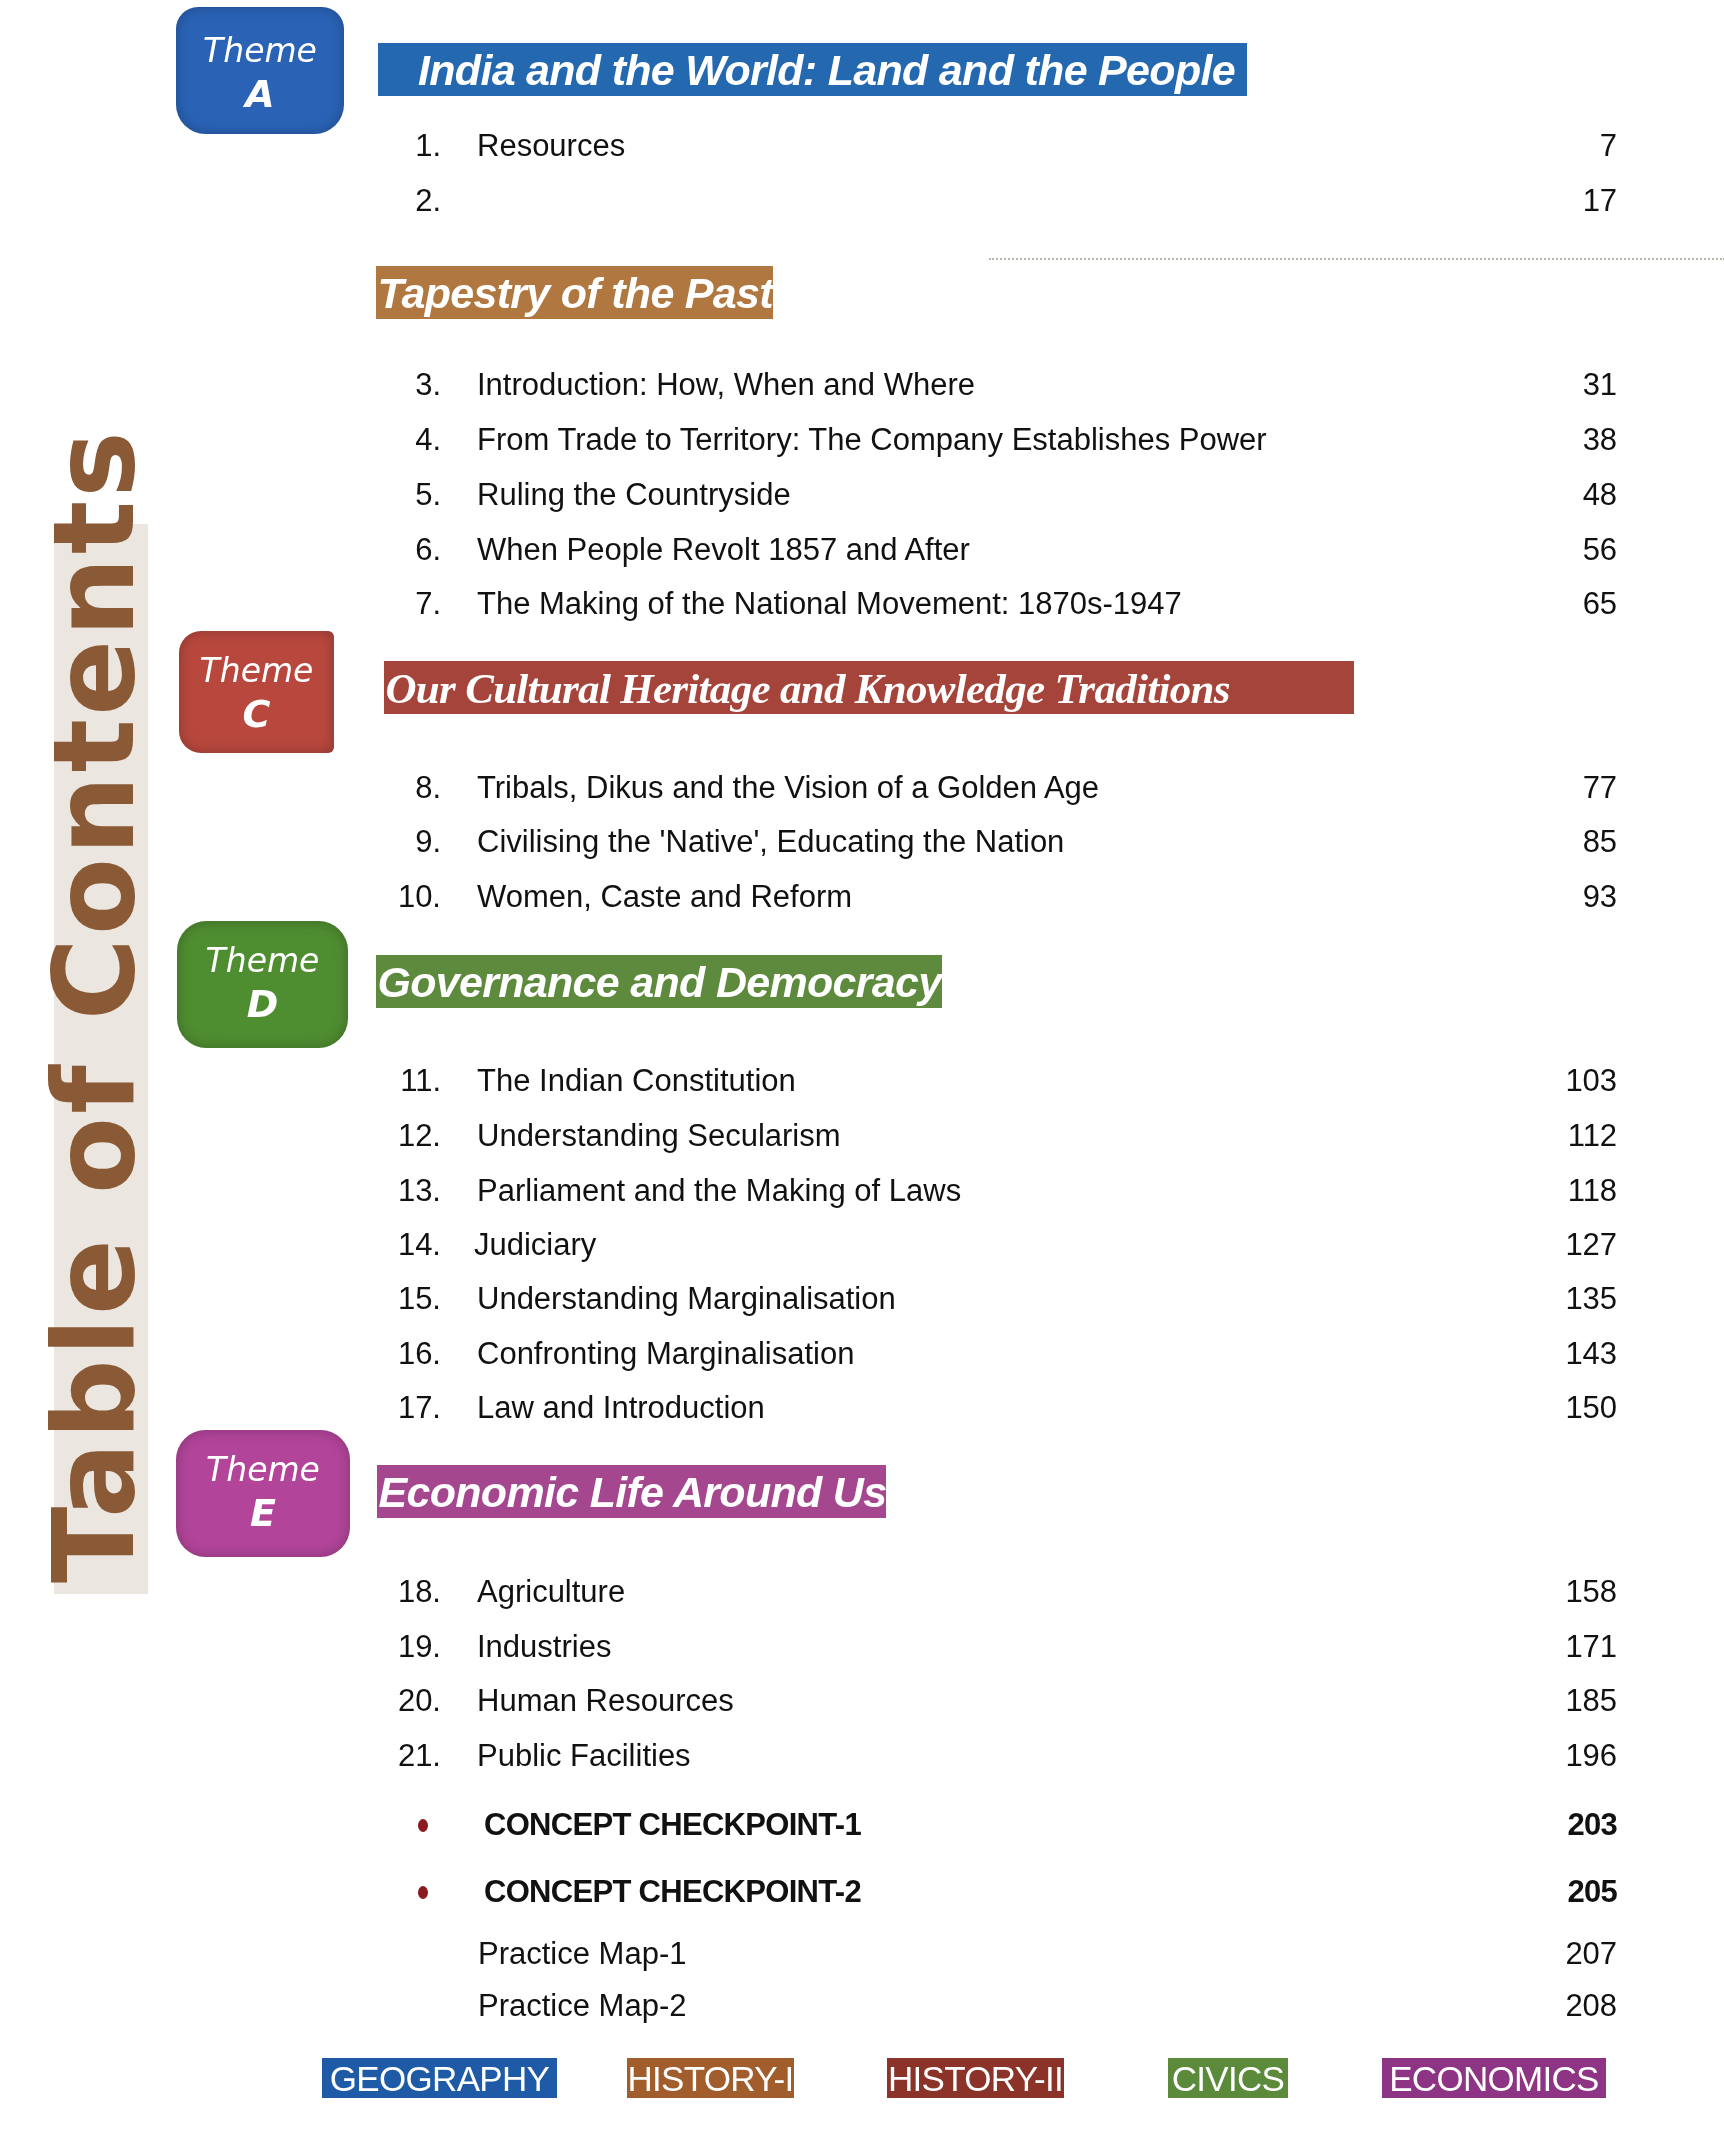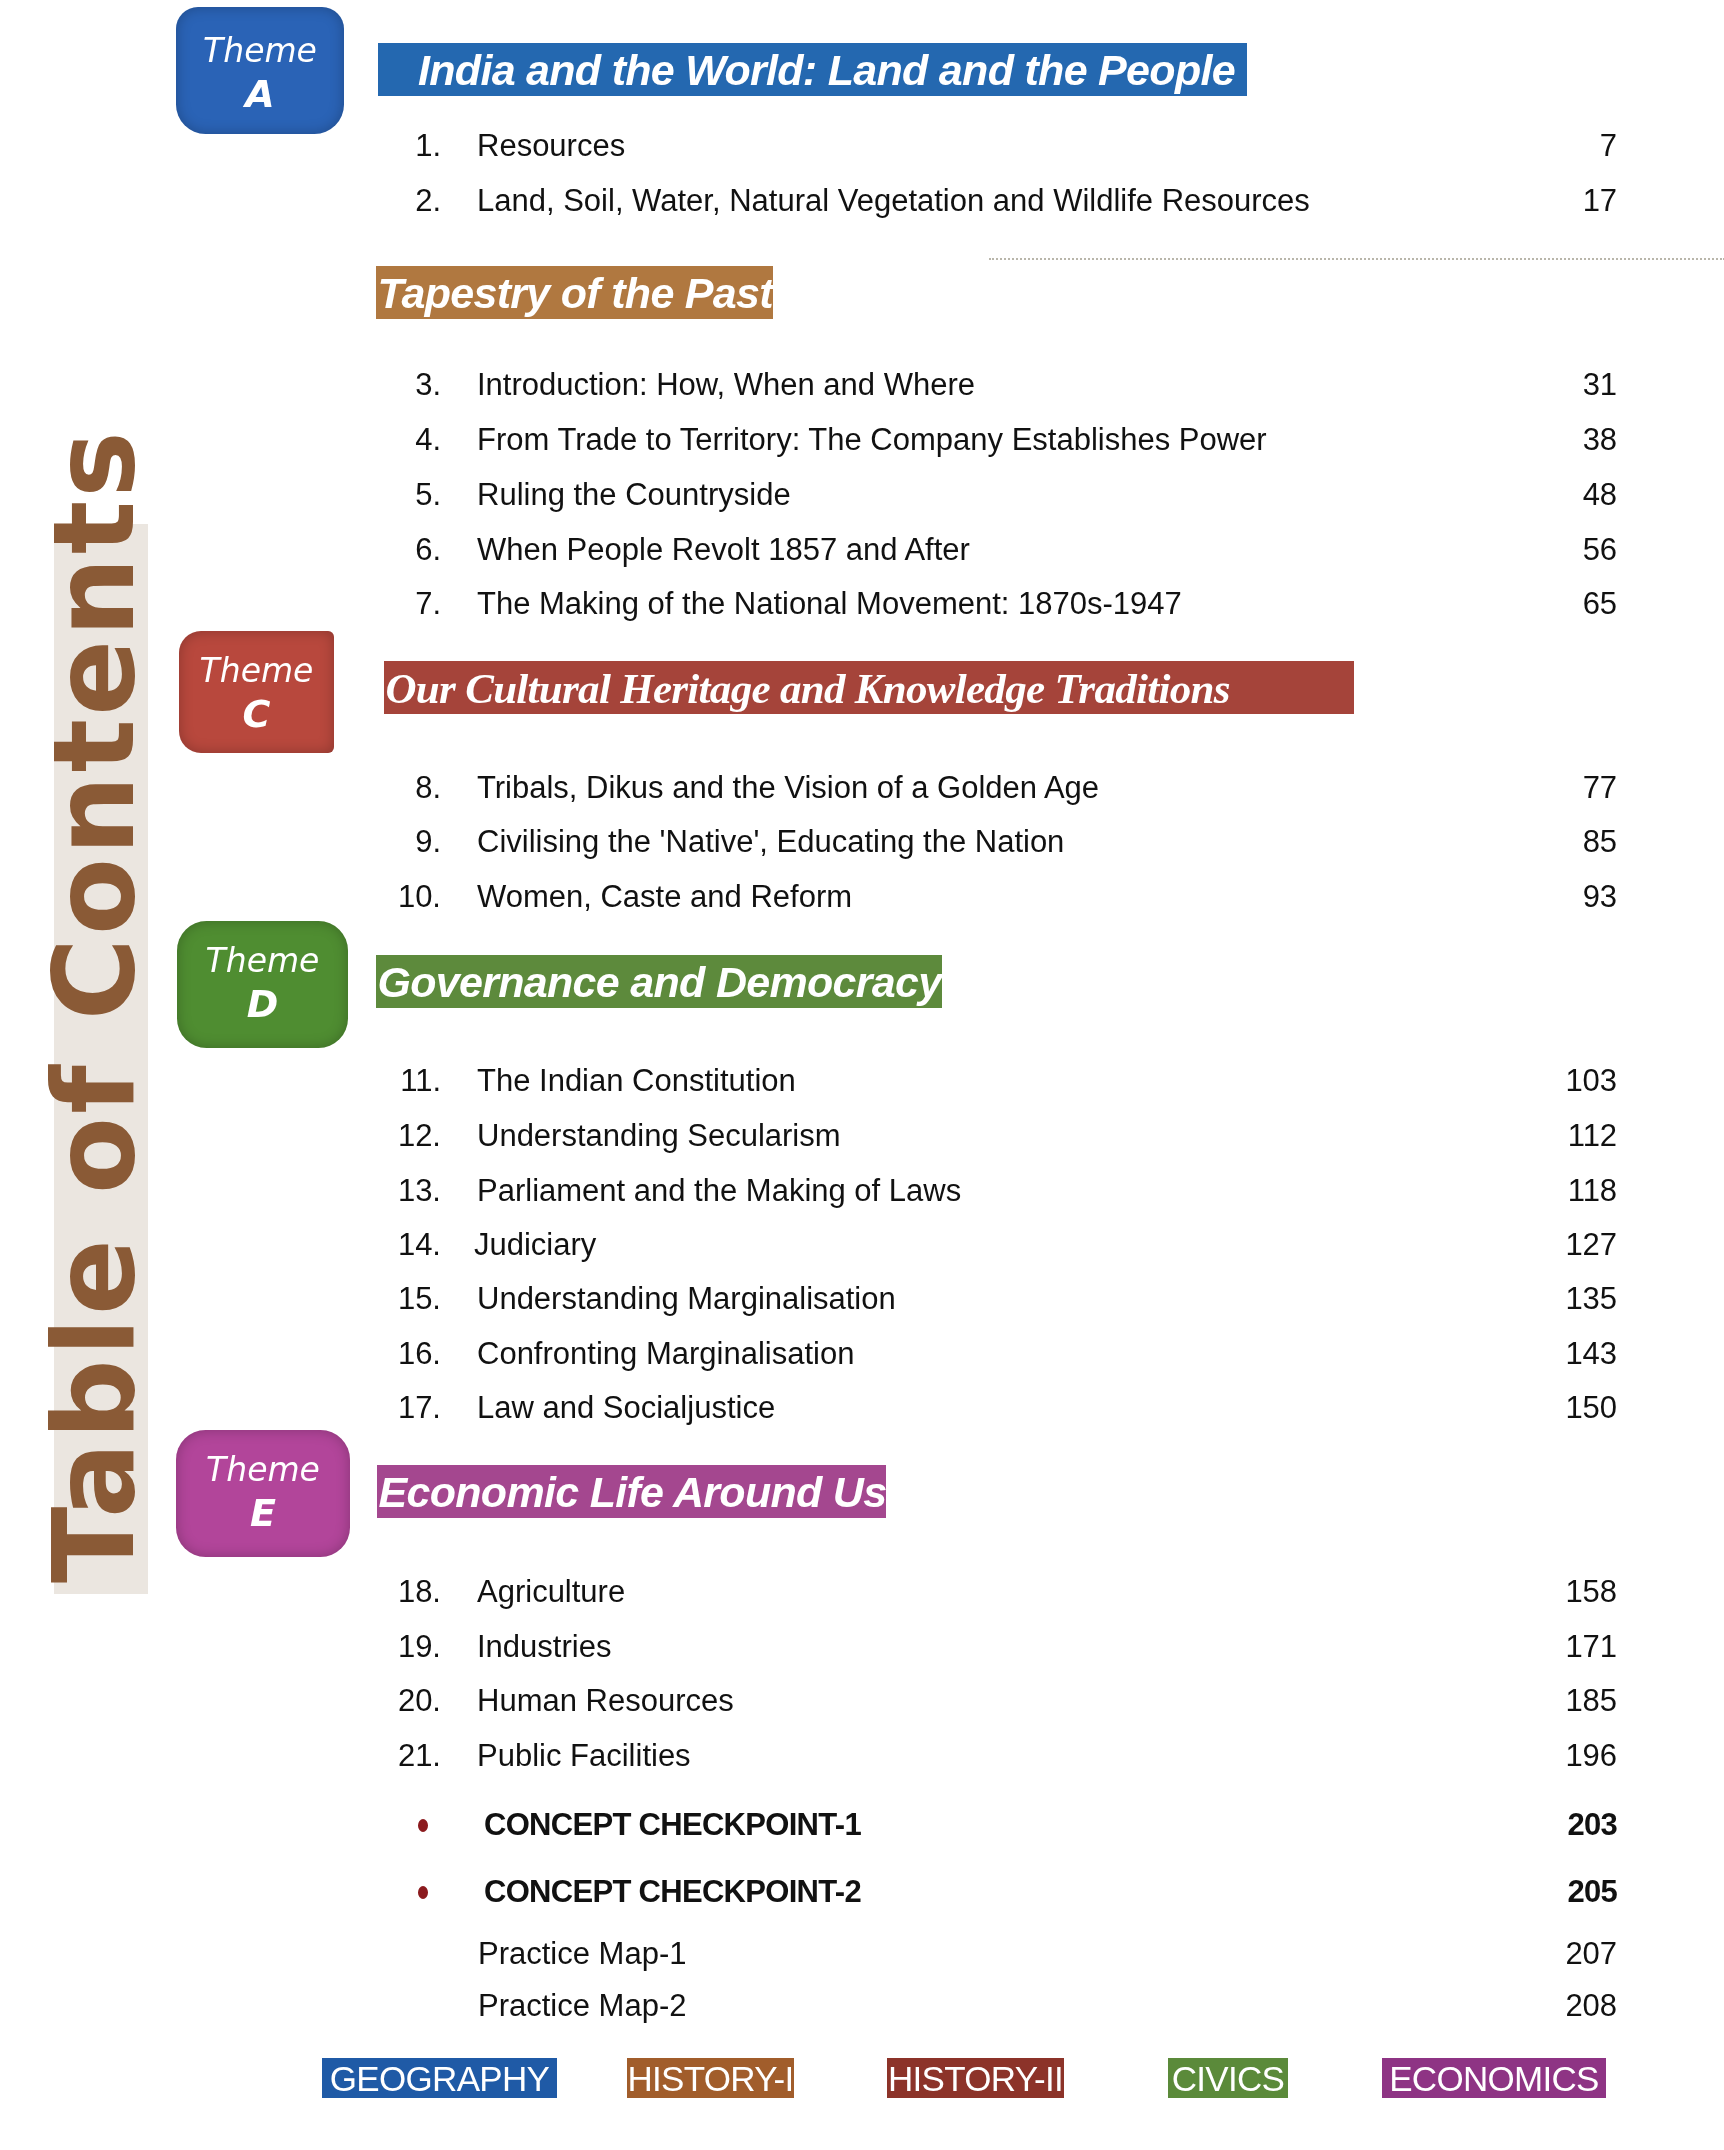--- a/index.html
+++ b/index.html
@@ -113,21 +113,20 @@
 <div class="sec-head sec-d">Governance and Democracy</div>
 <div class="sec-head sec-e">Economic Life Around Us</div>
 
 <div class="row" style="top:124px">
   <span class="num">1.</span>
   <span class="title">Resources</span>
   <span class="page">7</span>
 </div>
 <div class="row" style="top:179px">
   <span class="num">2.</span>
-  <span class="title">Land, Soil, Water, Natural Vegetation and Wildlife Resources</span>
   <span class="page">17</span>
 </div>
 
 <div class="row" style="top:363px">
   <span class="num">3.</span>
   <span class="title">Introduction: How, When and Where</span>
   <span class="page">31</span>
 </div>
 <div class="row" style="top:418px">
   <span class="num">4.</span>
@@ -191,21 +190,21 @@
   <span class="title">Understanding Marginalisation</span>
   <span class="page">135</span>
 </div>
 <div class="row" style="top:1332px">
   <span class="num">16.</span>
   <span class="title">Confronting Marginalisation</span>
   <span class="page">143</span>
 </div>
 <div class="row" style="top:1386px">
   <span class="num">17.</span>
-  <span class="title">Law and Socialjustice</span>
+  <span class="title">Law and Introduction</span>
   <span class="page">150</span>
 </div>
 
 <div class="row" style="top:1570px">
   <span class="num">18.</span>
   <span class="title">Agriculture</span>
   <span class="page">158</span>
 </div>
 <div class="row" style="top:1625px">
   <span class="num">19.</span>

